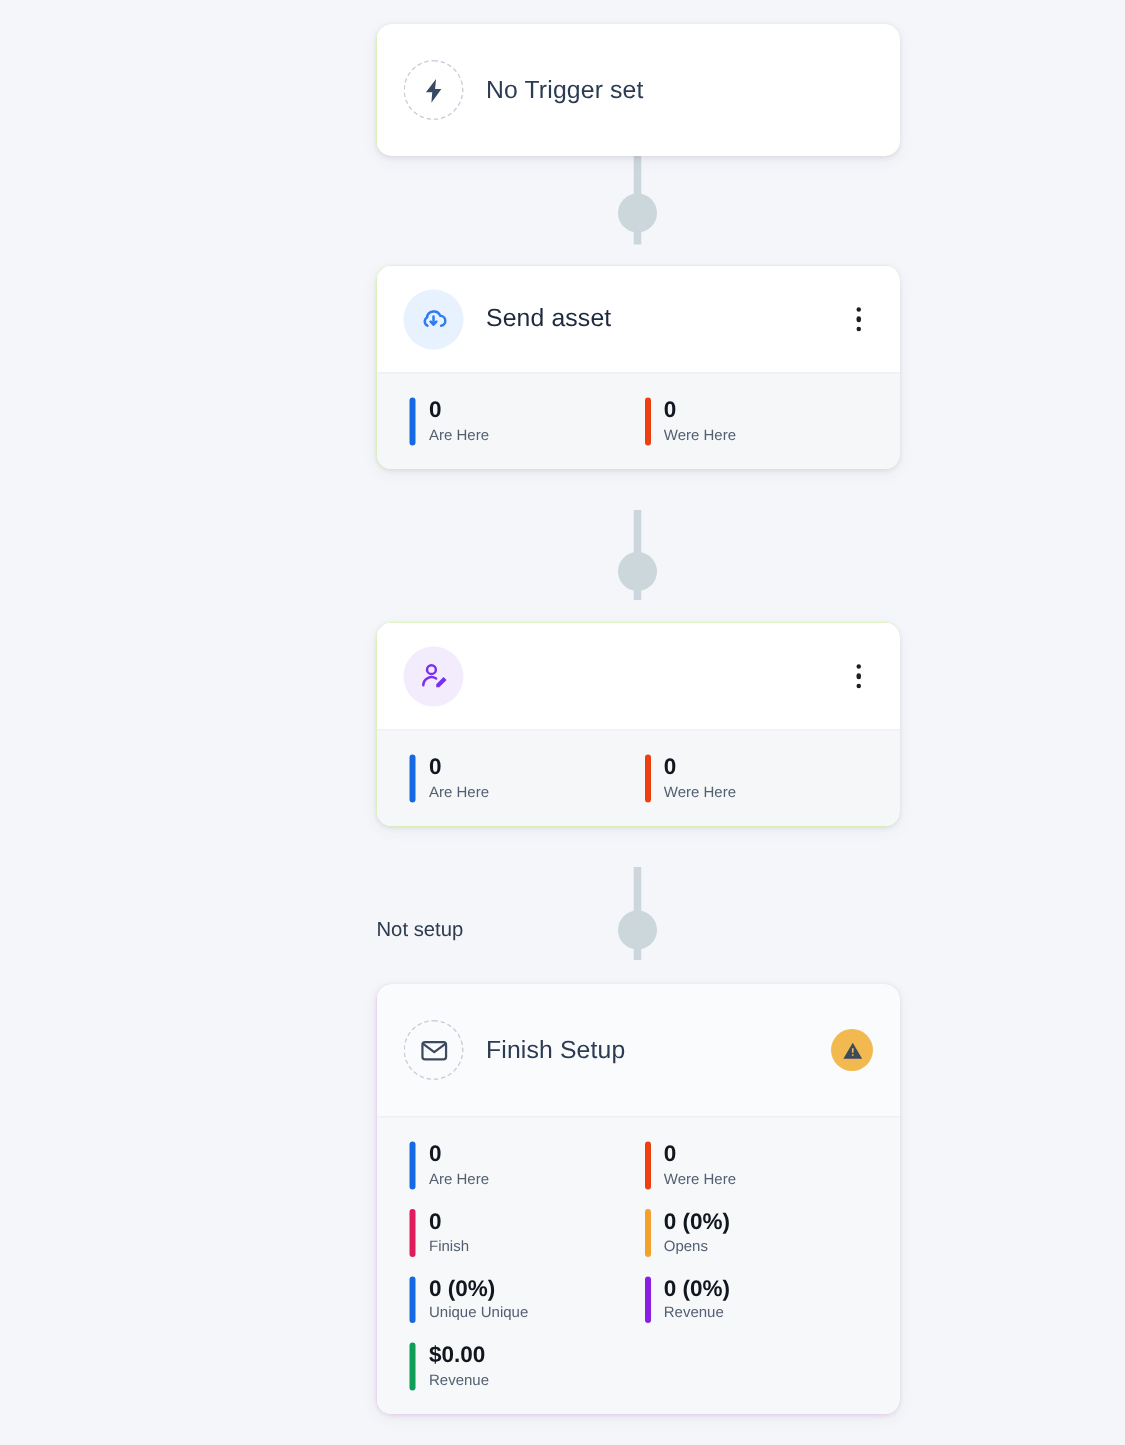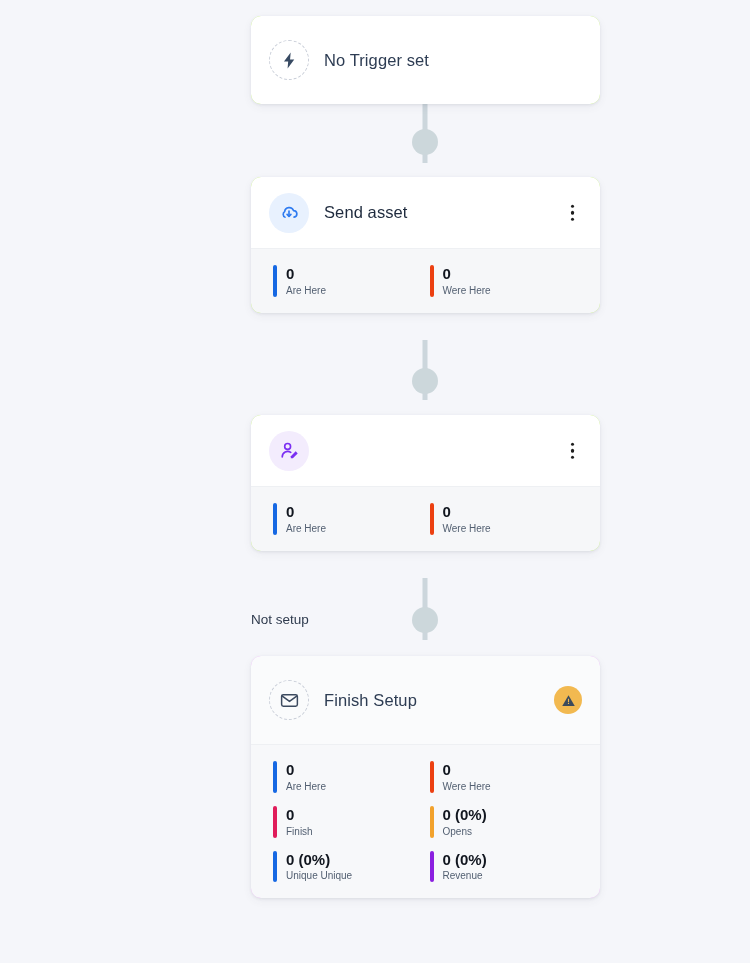--- a/index.html
+++ b/index.html
@@ -309,16 +309,23 @@
           <div class="stat-label">Unique Unique</div>
         </div>
       </div>
       <div class="stat">
         <div class="stat-bar" style="background:#8b1fe0"></div>
         <div class="stat-text">
           <div class="stat-value">0 (0%)</div>
           <div class="stat-label">Revenue</div>
         </div>
       </div>
+      <div class="stat">
+        <div class="stat-bar" style="background:#0f9d58"></div>
+        <div class="stat-text">
+          <div class="stat-value">$0.00</div>
+          <div class="stat-label">Revenue</div>
+        </div>
+      </div>
     </div>
   </div>
 
 </div>
 
 </body></html>

